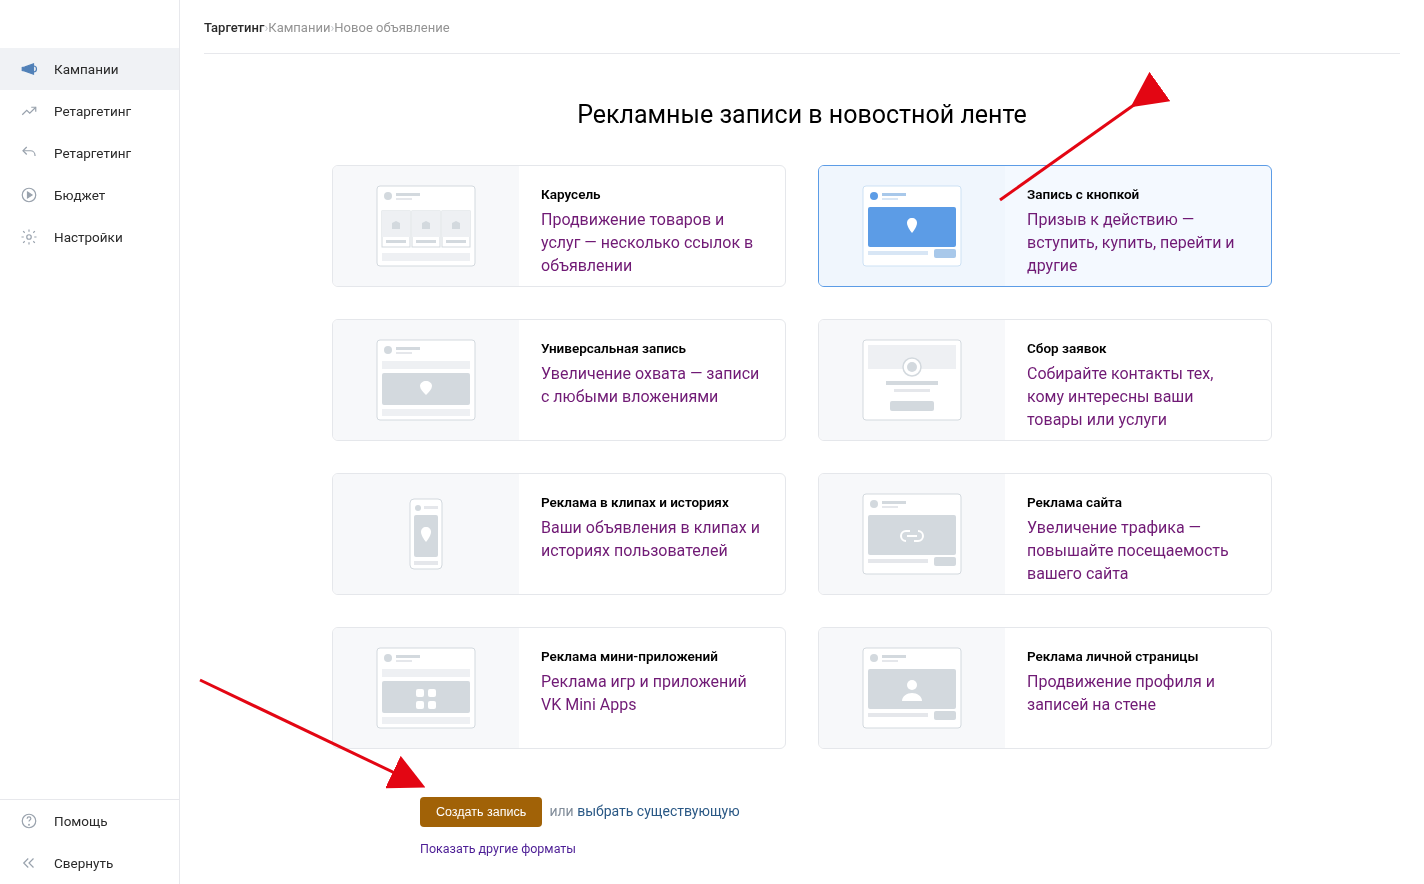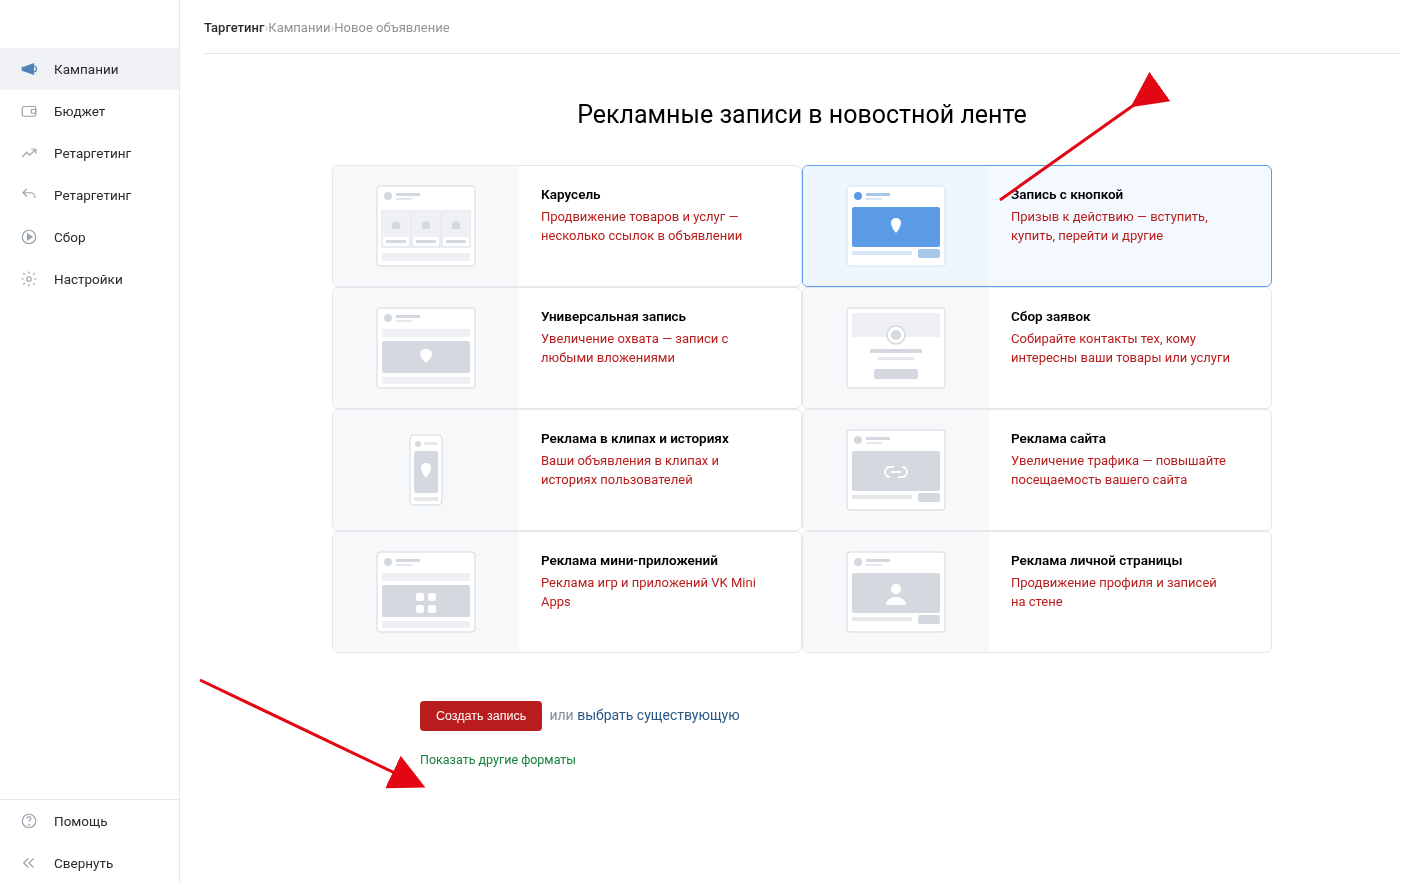--- a/index.html
+++ b/index.html
@@ -18,35 +18,35 @@
 .nav-label { font-size: 13.5px; }
 
 
 .main { flex: 1; background: #fff; padding: 0 24px 40px 24px; overflow: hidden; position: relative; }
 .breadcrumb { display: flex; align-items: center; padding: 20px 0 18px 0; border-bottom: 1px solid #e7e8ec; color: #939393; font-size: 13px; }
 .breadcrumb .bc-item.current { color: #2a2a2a; font-weight: 500; }
 .bc-chevron { color: #c4c8cc; }
 
 .section-title { text-align: center; font-size: 25px; font-weight: 400; color: #000; margin: 46px 0 36px; }
 
-.cards { display: grid; grid-template-columns: 1fr 1fr; gap: 0; max-width: 940px; margin: 0 auto; }
+.cards { display: grid; grid-template-columns: 1fr 1fr; gap: 32px; max-width: 940px; margin: 0 auto; }
 .card { display: flex; border: 1px solid #e5e7eb; border-radius: 6px; overflow: hidden; cursor: pointer; height: 122px; }
 .card.selected { border-color: #5c9ce6; background: #f4f9ff; }
 .card-thumb { width: 186px; background: #f7f8fa; display: flex; align-items: center; justify-content: center; }
 .card.selected .card-thumb { background: #f0f6fd; }
 .thumb-svg { width: 100px; height: 82px; }
 .card-body { flex: 1; padding: 20px 22px; }
 .card-title { font-size: 13.5px; font-weight: 600; margin-bottom: 6px; color: #000; }
-.card-desc { font-size: 13px; color: #b91c1c; line-height: 1.45; max-width: 220px; }
+.card-desc { font-size: 16px; color: #701a75; line-height: 1.45; max-width: 220px; }
 
 .actions { max-width: 940px; margin: 48px auto 0; padding-left: 88px; }
-.btn-primary { background: #b91c1c; color: #fff; border: none; border-radius: 4px; padding: 8px 16px; font-size: 12.5px; cursor: pointer; }
+.btn-primary { background: #a16207; color: #fff; border: none; border-radius: 4px; padding: 8px 16px; font-size: 12.5px; cursor: pointer; }
 .or-text { color: #818c99; font-size: 14px; margin-left: 4px; }
 .link { color: #2a5885; cursor: pointer; }
-.show-more { color: #15803d; font-size: 12.5px; margin-top: 21px; cursor: pointer; }
+.show-more { color: #4c1d95; font-size: 12.5px; margin-top: 14px; cursor: pointer; }
 
 
 .arrow { position: absolute; pointer-events: none; }
 .arrow svg { overflow: visible; }
 </style>
 </head>
 <body>
 
 <div class="layout">
 
@@ -57,29 +57,20 @@
           <svg viewBox="0 0 24 24">
               <path d="M3 10v4l3 .5L18 19V5L6 9.5 3 10z" fill="#5181b8" stroke="#5181b8"></path>
               <path d="M18 8a3 3 0 010 8" stroke="#5181b8" fill="none"></path>
             </svg>
         </span>
         <span class="nav-label">Кампании</span>
       </div>
       <div class="nav-item">
         <span class="nav-icon">
           <svg viewBox="0 0 24 24">
-              <rect x="3" y="6" width="18" height="13" rx="2"></rect>
-              <rect x="15" y="10" width="6" height="5" rx="1"></rect>
-            </svg>
-        </span>
-        <span class="nav-label">Бюджет</span>
-      </div>
-      <div class="nav-item">
-        <span class="nav-icon">
-          <svg viewBox="0 0 24 24">
               <polyline points="3,17 9,11 13,15 21,7"></polyline>
               <polyline points="15,7 21,7 21,13"></polyline>
             </svg>
         </span>
         <span class="nav-label">Ретаргетинг</span>
       </div>
       <div class="nav-item">
         <span class="nav-icon">
           <svg viewBox="0 0 24 24">
               <path d="M9 14l-5-5 5-5"></path>
@@ -88,21 +79,21 @@
         </span>
         <span class="nav-label">Ретаргетинг</span>
       </div>
       <div class="nav-item">
         <span class="nav-icon">
           <svg viewBox="0 0 24 24">
               <circle cx="12" cy="12" r="9"></circle>
               <polygon points="10,8 16,12 10,16" fill="#99a2ad"></polygon>
             </svg>
         </span>
-        <span class="nav-label">Сбор</span>
+        <span class="nav-label">Бюджет</span>
       </div>
       <div class="nav-item">
         <span class="nav-icon">
           <svg viewBox="0 0 24 24">
               <circle cx="12" cy="12" r="3"></circle>
               <path d="M12 2v3M12 19v3M4.2 4.2l2.1 2.1M17.7 17.7l2.1 2.1M2 12h3M19 12h3M4.2 19.8l2.1-2.1M17.7 6.3l2.1-2.1"></path>
             </svg>
         </span>
         <span class="nav-label">Настройки</span>
       </div>

